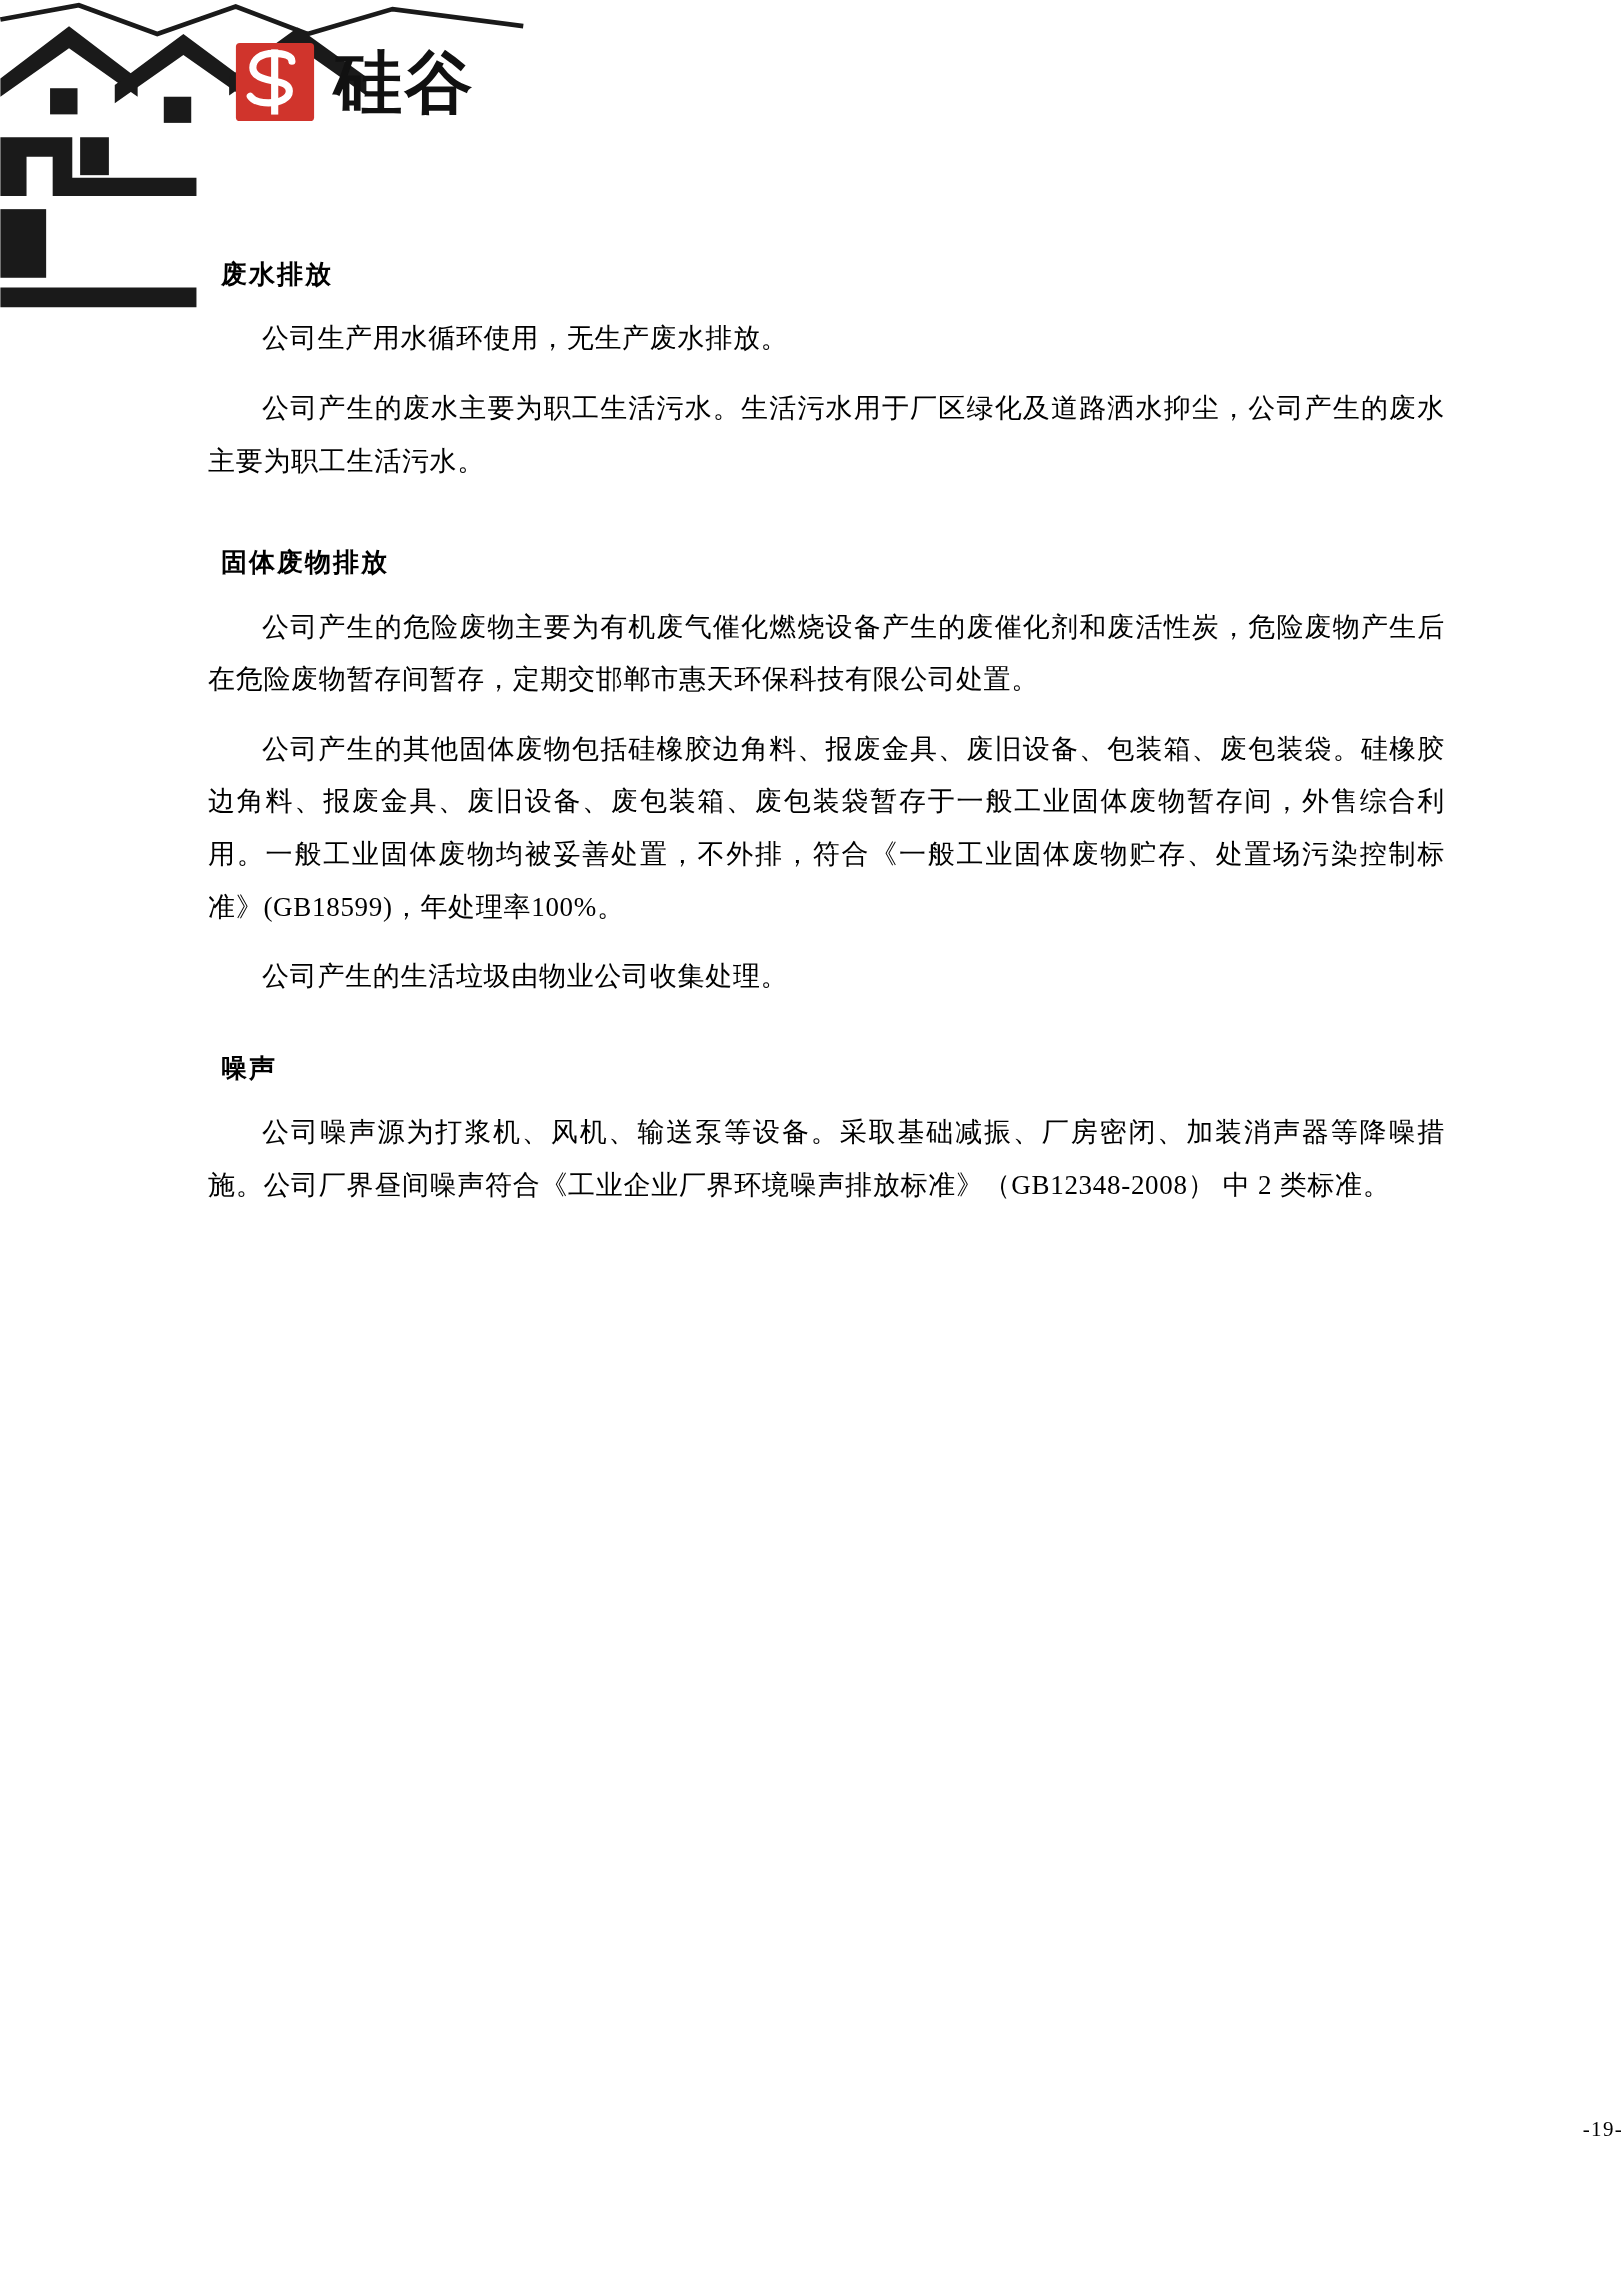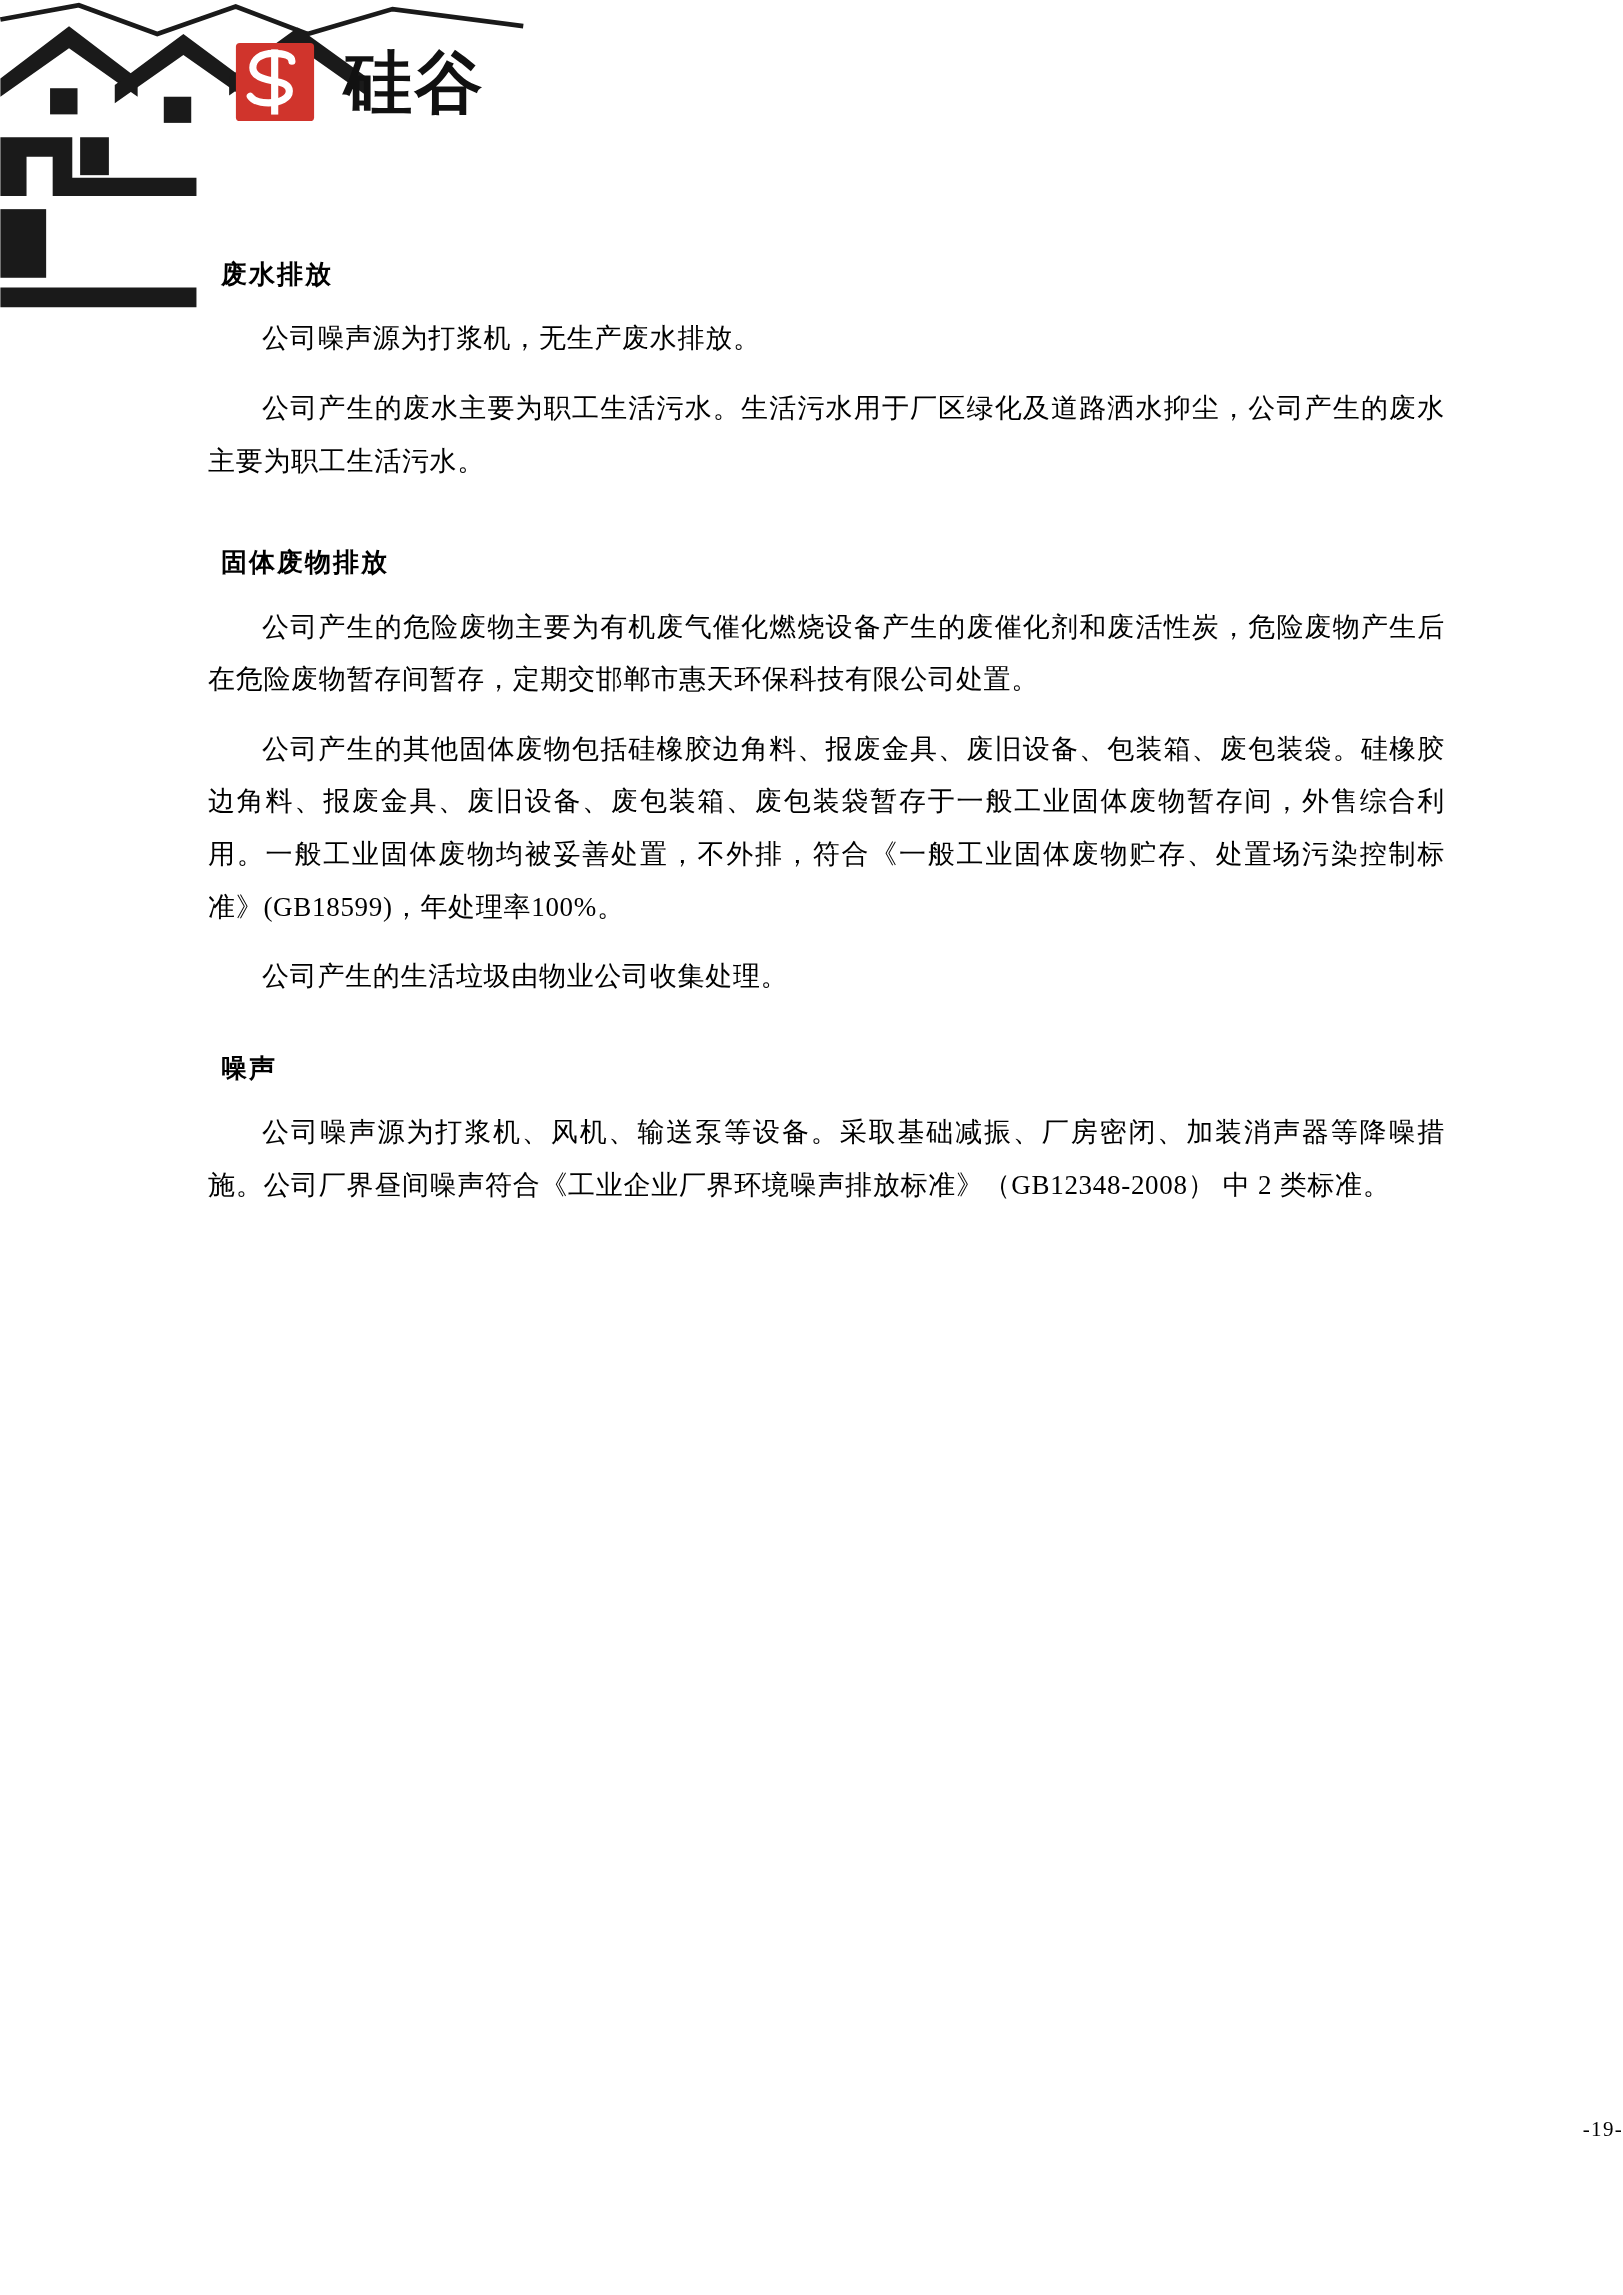--- a/index.html
+++ b/index.html
@@ -28,21 +28,21 @@
   .letterhead svg {
     display: block;
   }
 
   .logo-wrap {
     position: absolute;
     left: 232px;
     top: 39px;
     display: flex;
     align-items: center;
-    gap: 26px;
+    gap: 16px;
   }
   .logo-mark {
     width: 86px;
     height: 86px;
     position: relative;
   }
   .logo-text {
     font-family: "Liberation Sans", sans-serif;
     font-weight: bold;
     font-size: 68px;
@@ -125,21 +125,21 @@
       <path d="M92 34 C92 26 80 22 64 22 C44 22 32 31 32 44 C32 56 44 61 62 64 C78 67 88 70 88 80 C88 91 74 98 56 98 C42 98 32 94 28 88" fill="none" stroke="#ffffff" stroke-width="11" stroke-linecap="round"></path>
       <rect x="60" y="16" width="11" height="100" fill="#ffffff"></rect>
     </svg>
   </div>
   <div class="logo-text">硅谷</div>
 </div>
 
 <div class="page-body">
 
   <h2 class="sec-title">废水排放</h2>
-  <p class="para">公司噪声源为打浆机，无生产废水排放。</p>
+  <p class="para">公司生产用水循环使用，无生产废水排放。</p>
   <p class="para last">公司产生的废水主要为职工生活污水。生活污水用于厂区绿化及道路洒水抑尘，公司产生的废水主要为职工生活污水。</p>
 
   <div class="gap-lg"></div>
 
   <h2 class="sec-title">固体废物排放</h2>
   <p class="para">公司产生的危险废物主要为有机废气催化燃烧设备产生的废催化剂和废活性炭，危险废物产生后在危险废物暂存间暂存，定期交邯郸市惠天环保科技有限公司处置。</p>
   <p class="para">公司产生的其他固体废物包括硅橡胶边角料、报废金具、废旧设备、包装箱、废包装袋。硅橡胶边角料、报废金具、废旧设备、废包装箱、废包装袋暂存于一般工业固体废物暂存间，外售综合利用。一般工业固体废物均被妥善处置，不外排，符合《一般工业固体废物贮存、处置场污染控制标准》(GB18599)，年处理率100%。</p>
   <p class="para last">公司产生的生活垃圾由物业公司收集处理。</p>
 
   <div class="gap-md"></div>

